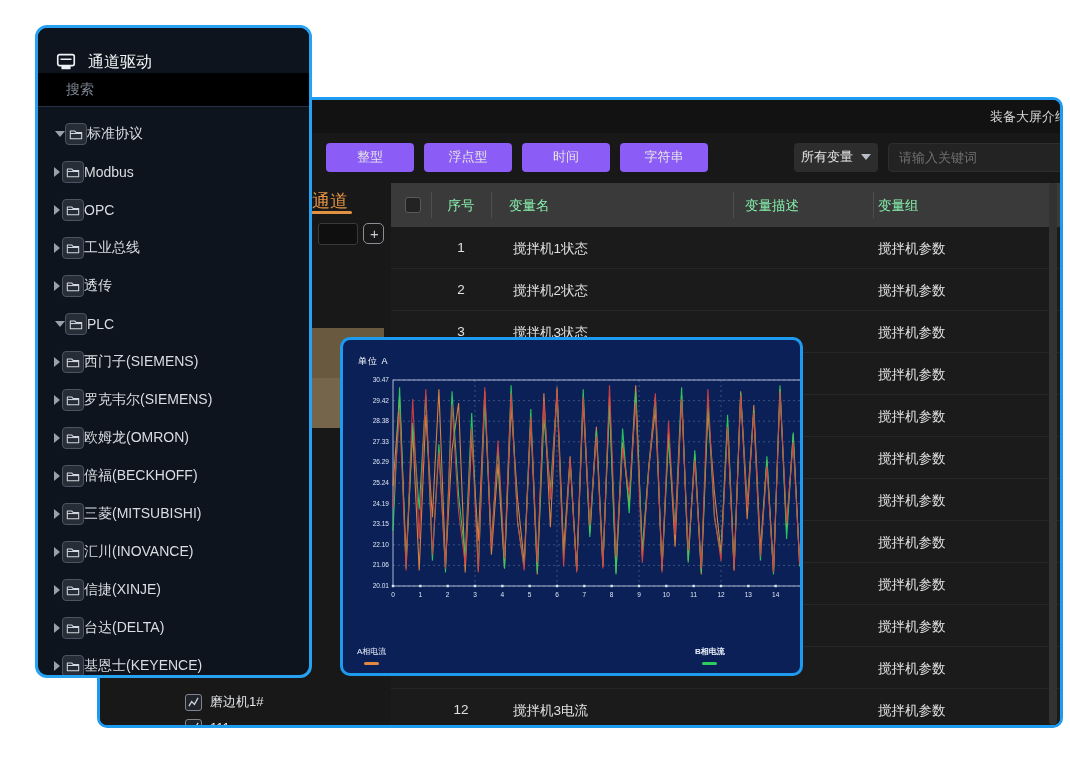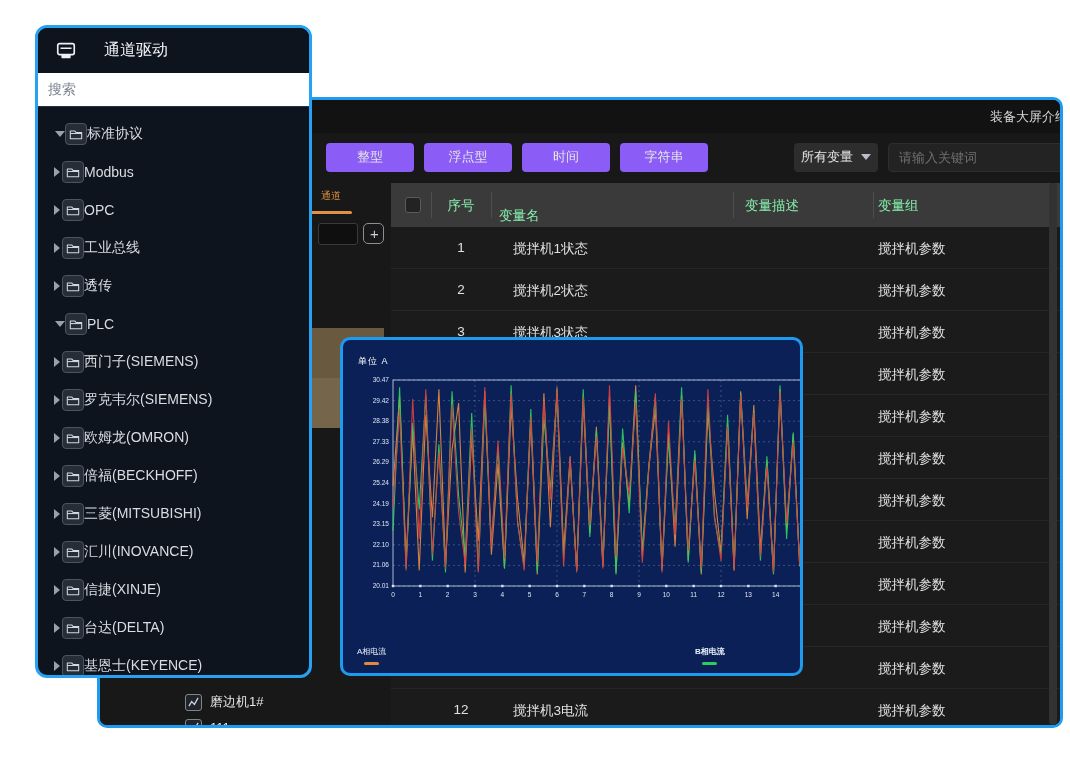--- a/index.html
+++ b/index.html
@@ -16,61 +16,61 @@
     display:flex;align-items:center;justify-content:center;cursor:pointer;}.tbtn.w2{width:88px}
   .tdrop{height:29px;width:84px;background:#2d2d2d;color:#e6e6e6;font-size:13px;border-radius:4px;
     display:flex;align-items:center;justify-content:center;gap:8px;cursor:pointer;}
   .caret{width:0;height:0;border-left:5px solid transparent;border-right:5px solid transparent;border-top:6px solid #b9bec6;}
   .tsearch{height:29px;width:258px;background:#232323;border:1px solid #2e2e2e;border-radius:4px;
     color:#e6e6e6;font-size:13px;padding:0 10px;}
   .tsearch::placeholder{color:#6f6f6f;}
 
   .content{position:absolute;left:0;top:83px;right:0;bottom:0;}
   .left-section{position:absolute;left:0;top:0;width:291px;height:100%;background:#181818;}
-  .tab-label{position:absolute;left:221px;top:6px;color:#e09142;font-size:10px;}
+  .tab-label{position:absolute;left:212px;top:6px;color:#e09142;font-size:18px;}
   .tab-underline{position:absolute;left:210px;top:28px;width:42px;height:3px;background:#e09142;border-radius:2px;}
   .mini-search{position:absolute;left:218px;top:40px;width:40px;height:22px;background:#0f0f0f;border:1px solid #3a3a3a;border-radius:3px;}
   .plus-btn{position:absolute;left:263px;top:40px;width:21px;height:21px;border:1px solid #8a8f96;border-radius:5px;
     color:#c9cdd2;font-size:15px;line-height:18px;text-align:center;cursor:pointer;background:transparent;}
   .sel-block-a{position:absolute;left:60px;top:145px;width:224px;height:50px;background:#69593e;}
   .sel-block-b{position:absolute;left:60px;top:195px;width:224px;height:50px;background:#75654a;}
   .bottom-item{position:absolute;display:flex;align-items:center;gap:8px;color:#e3e6ea;font-size:13px;cursor:pointer;}
   .tag-icon{width:17px;height:17px;border:1px solid #7f858d;border-radius:3px;background:#20242a;
     display:flex;align-items:center;justify-content:center;}
 
   
   .var-table{position:absolute;left:291px;top:0;width:669px;height:100%;background:#1b1b1b;overflow:hidden;}
   .thead{position:relative;height:44px;background:#3a3a3a;color:#86efac;font-size:13.5px;}
   .thead .sep{position:absolute;top:9px;width:1px;height:26px;background:#4e4e4e;}
   .hcb{position:absolute;left:14px;top:14px;width:16px;height:16px;background:#232323;border:1px solid #5a5a5a;border-radius:3px;cursor:pointer;}
   .h-no{position:absolute;left:40px;top:14px;width:60px;text-align:center;}
-  .h-name{position:absolute;left:108px;top:14px;margin-top:10px;}
+  .h-name{position:absolute;left:118px;top:14px;}
   .h-desc{position:absolute;left:354px;top:14px;}
   .h-group{position:absolute;left:487px;top:14px;}
   .trow{position:relative;height:42px;border-bottom:1px solid #262626;color:#e0e0e0;font-size:13.5px;cursor:pointer;}
   .r-no{position:absolute;left:40px;top:13px;width:60px;text-align:center;}
   .r-name{position:absolute;left:122px;top:13px;}
   .r-group{position:absolute;left:487px;top:13px;}
   .scroll-strip{position:absolute;right:3px;top:0;width:8px;height:100%;background:#323232;border-radius:4px;cursor:pointer;}
 
   
   .chart-window{position:absolute;left:340px;top:337px;width:463px;height:339px;
     border:3px solid #1e9bef;border-radius:10px;background:#0a2057;z-index:5;overflow:hidden;}
   .chart-title{position:absolute;left:15px;top:15px;color:#ffffff;font-size:9px;letter-spacing:1px;}
   .chart-mount{position:absolute;left:8px;top:32px;}
   .legend-item{position:absolute;bottom:8px;display:flex;align-items:center;gap:5px;color:#eaf0fa;font-size:8px;flex-direction:column;}
   .legend-item .sw{width:15px;height:3px;border-radius:2px;display:inline-block;}
   .lg0{left:14px;} .lg1{left:352px;font-weight:bold;}
 
   
   .driver-panel{position:absolute;left:35px;top:25px;width:277px;height:653px;
     border:3px solid #27a2f2;border-radius:12px;background:#0e141d;z-index:10;overflow:hidden;}
-  .dp-header{display:flex;align-items:center;gap:27px;height:45px;padding:0 17px;background:#0e141d;}
+  .dp-header{display:flex;align-items:flex-end;gap:11px;height:45px;padding:0 17px;background:#0e141d;}
   .dp-title{color:#f2f4f7;font-size:16px;}
-  .dp-search{height:34px;background:#ffffff;border-bottom:1px solid #263243;display:flex;align-items:center;padding:0 10px;}
+  .dp-search{height:34px;background:#000000;border-bottom:1px solid #263243;display:flex;align-items:center;padding:0 28px;}
   .dp-search-ph{color:#7d8692;font-size:14px;}
   .tree{padding-top:8px;}
   .titem{display:flex;align-items:center;height:38px;color:#d9dde3;font-size:14px;cursor:pointer;}
   .titem.lv1{padding-left:17px;}
   .titem.lv2{padding-left:14px;}
   .arrow{width:10px;height:10px;position:relative;flex:none;}
   .arrow::before{content:"";position:absolute;left:2px;top:0px;
     border-left:6px solid #97a0ab;border-top:5px solid transparent;border-bottom:5px solid transparent;}
   .titem.open .arrow::before{left:0;top:2px;border-left:5px solid transparent;border-right:5px solid transparent;
     border-top:6px solid #97a0ab;border-bottom:none;}

